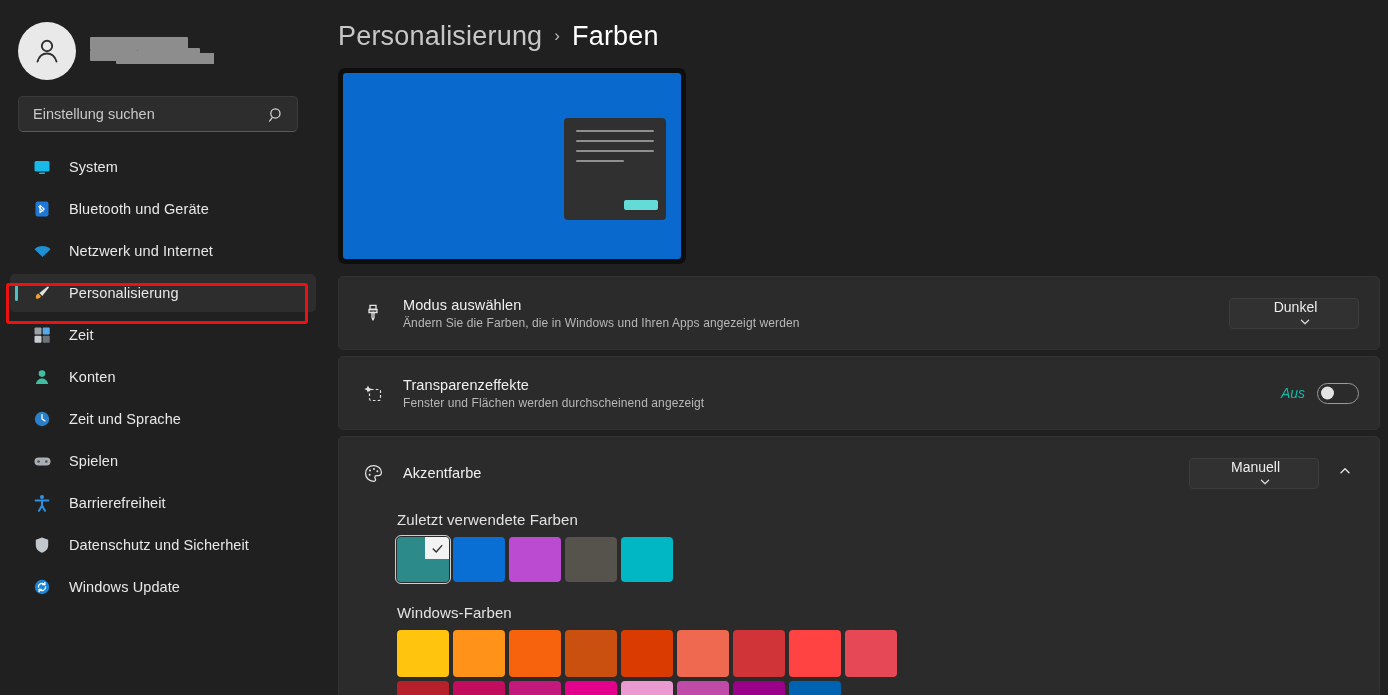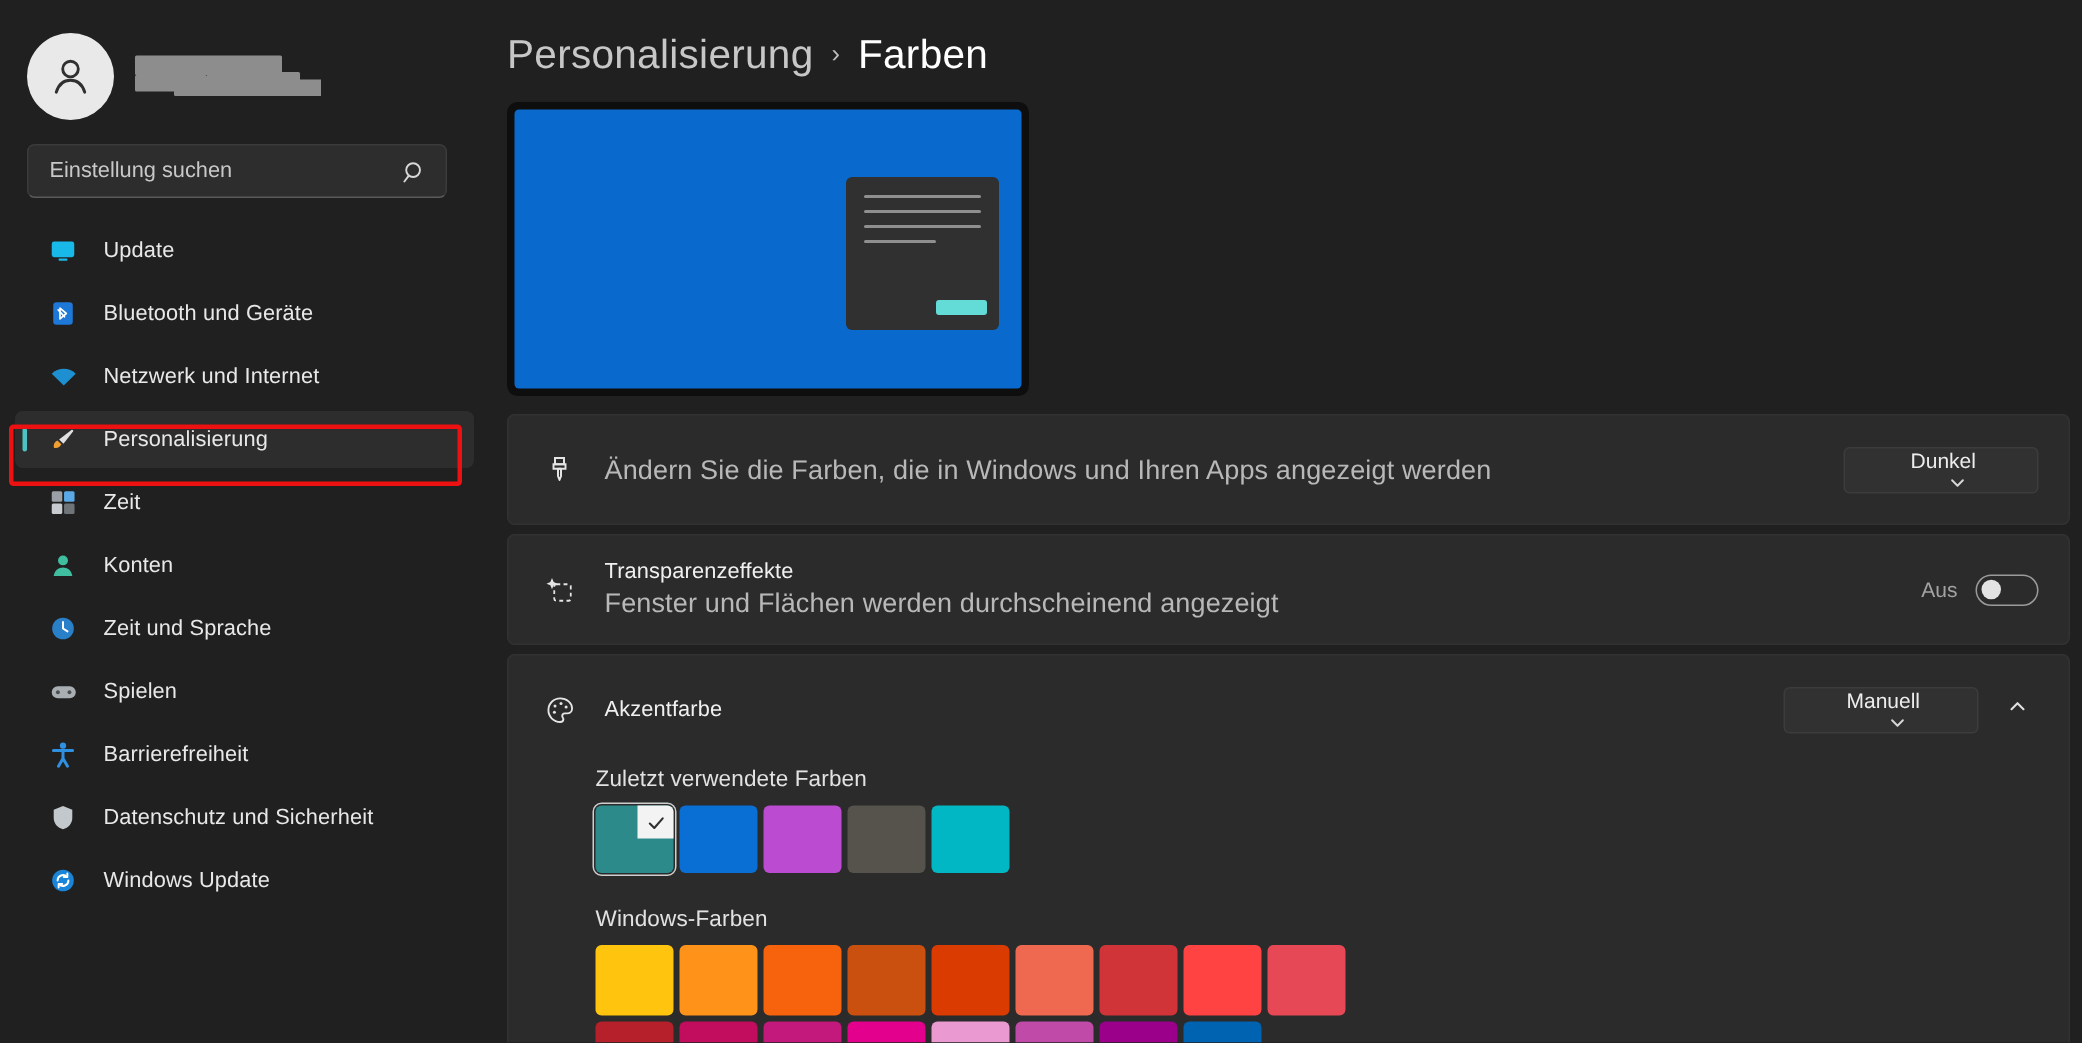--- a/index.html
+++ b/index.html
@@ -190,40 +190,40 @@
   .row {
     display: flex;
     align-items: center;
     min-height: 72px;
     padding: 0 20px 0 22px;
     gap: 18px;
   }
   .row-ico { width: 24px; flex: 0 0 24px; display: flex; align-items: center; justify-content: center; color: #e4e4e4; }
   .row-text { flex: 1; display: flex; flex-direction: column; gap: 3px; }
   .row-title { font-size: 14.5px; color: #f0f0f0; letter-spacing: .1px; }
-  .row-sub { font-size: 18px; color: #b8b8b8; letter-spacing: .1px; }
+  .row-sub { font-size: 12px; color: #b8b8b8; letter-spacing: .1px; }
   .row-right { display: flex; align-items: center; gap: 12px; }
 
   .combo {
     display: flex;
     align-items: center;
     justify-content: space-between;
     background: #313131;
     border: 1px solid #3c3c3c;
     border-radius: 4px;
     height: 31px;
     padding: 0 10px 0 13px;
     min-width: 130px;
     cursor: pointer;
     flex-direction: column;
   }
   .combo-val { font-size: 14px; color: #ededed; }
   .combo-chev { color: #d6d6d6; margin-left: 18px; display: flex; }
 
-  .toggle-label { font-size: 14px; color: #a3a3a3; }
+  .toggle-label { font-size: 14px; color: #14b8a6; font-style: italic; }
   .toggle {
     width: 42px; height: 21px;
     border-radius: 11px;
     background: #2b2b2b;
     border: 1.4px solid #9b9b9b;
     position: relative;
     cursor: pointer;
   }
   .toggle .knob {
     position: absolute;
@@ -305,21 +305,21 @@
 
     <nav class="nav">
 
       <div class="nav-item">
         <span class="nav-ico">
           <svg width="18" height="18" viewBox="0 0 18 18">
               <rect x="1.5" y="3" width="15" height="10.5" rx="1.6" fill="#18b9e8"></rect>
               <rect x="6" y="14.4" width="6" height="1.5" rx=".7" fill="#18b9e8"></rect>
             </svg>
         </span>
-        <span class="nav-label">Update</span>
+        <span class="nav-label">System</span>
       </div>
 
       <div class="nav-item">
         <span class="nav-ico">
           <svg width="18" height="18" viewBox="0 0 18 18">
               <rect x="2.5" y="1.5" width="13" height="15" rx="2.2" fill="#1e78d7"></rect>
               <path d="M7 5.4l4.2 3.6L7 12.6V5.4z" fill="none" stroke="#fff" stroke-width="1.1" stroke-linejoin="round"></path>
               <line x1="5.8" y1="6.6" x2="10" y2="11.2" stroke="#fff" stroke-width="1.1" stroke-linecap="round"></line>
             </svg>
         </span>
@@ -448,20 +448,21 @@
       <section class="card">
         <div class="row">
           <span class="row-ico">
             <svg width="20" height="20" viewBox="0 0 20 20">
                 <path d="M7 2.3h6v4.2H7z" fill="none" stroke="currentColor" stroke-width="1.3"></path>
                 <path d="M6 6.5h8v3H6z" fill="none" stroke="currentColor" stroke-width="1.3"></path>
                 <path d="M9 9.5h2v5l-1 2.5-1-2.5v-5z" fill="none" stroke="currentColor" stroke-width="1.3" stroke-linejoin="round"></path>
               </svg>
           </span>
           <div class="row-text">
+            <span class="row-title">Modus auswählen</span>
             <span class="row-sub">Ändern Sie die Farben, die in Windows und Ihren Apps angezeigt werden</span>
           </div>
           <div class="row-right">
             <div class="combo">
               <span class="combo-val">Dunkel</span>
               <span class="combo-chev">
                 <svg width="12" height="12" viewBox="0 0 12 12">
                     <path d="M2.4 4.2L6 7.8l3.6-3.6" fill="none" stroke="currentColor" stroke-width="1.3" stroke-linecap="round" stroke-linejoin="round"></path>
                   </svg>
               </span>

